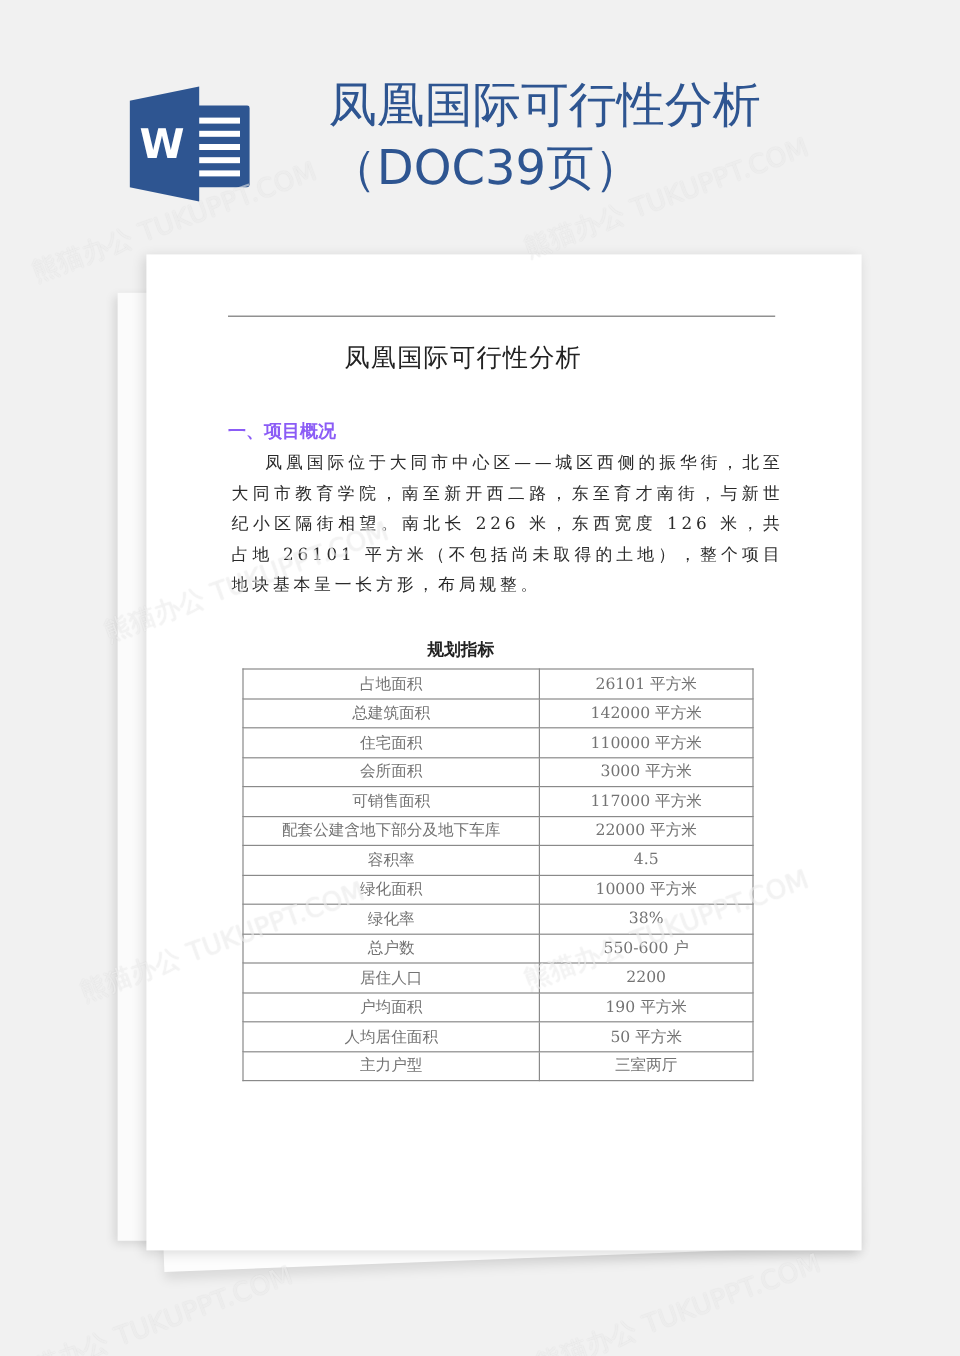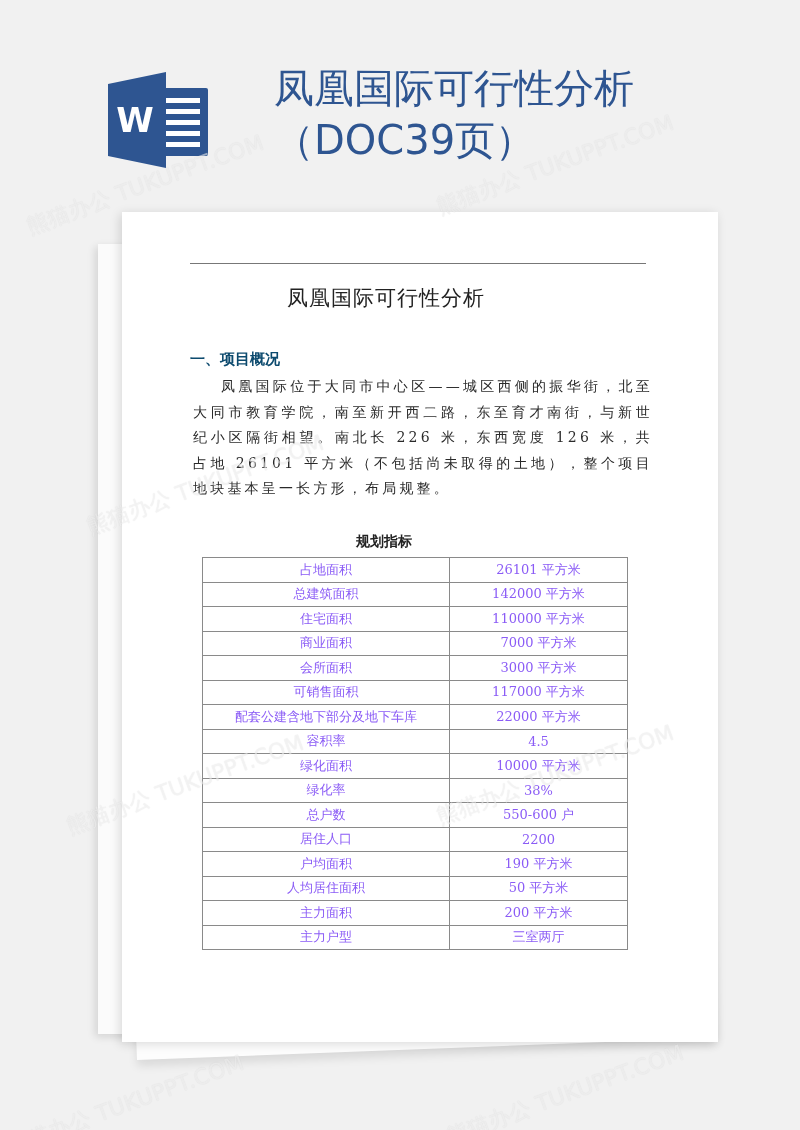--- a/index.html
+++ b/index.html
@@ -28,34 +28,34 @@
   .page {
     position: absolute; left: 122px; top: 212px; width: 596px; height: 830px;
     background: #ffffff; box-shadow: -2px 2px 10px rgba(0,0,0,0.14);
   }
   .rule { position: absolute; left: 68px; top: 51px; width: 456px; height: 1px; background: #777; }
   .doc-title {
     position: absolute; left: 0; top: 72px; width: 528px; text-align: center;
     font-size: 21px; color: #222; letter-spacing: 1px;
   }
   .section {
-    position: absolute; left: 68px; top: 138px; font-size: 15px; color: #0c4a6e; font-weight: bold;
+    position: absolute; left: 68px; top: 138px; font-size: 15px; color: #8b5cf6; font-weight: bold;
   }
   .para {
     position: absolute; left: 71px; top: 162px; width: 460px;
     font-size: 14px; line-height: 25.5px; color: #2a2a2a; text-align: justify;
     text-indent: 2em; letter-spacing: 3.2px;
   }
   .table-caption {
     position: absolute; left: 0; top: 321px; width: 524px; text-align: center;
     font-size: 14px; color: #222; font-weight: bold;
   }
   table.spec {
     position: absolute; left: 80px; top: 345px; width: 426px;
-    border-collapse: collapse; font-size: 13px; color: #8b5cf6;
+    border-collapse: collapse; font-size: 13px; color: #737373;
   }
   table.spec td {
     border: 1px solid #8a8a8a; height: 23.5px; padding: 0; text-align: center;
   }
   table.spec td.k { width: 246px; }
   .wm {
     position: absolute; font-family: "DejaVu Sans", sans-serif; font-size: 22px;
     color: rgba(255,255,255,0.55); transform: rotate(-20deg); white-space: nowrap;
     text-shadow: 0 0 1px rgba(0,0,0,0.12);
     pointer-events: none;
@@ -97,24 +97,20 @@
         </tr>
       <tr>
           <td class="k">总建筑面积</td>
           <td>142000 平方米</td>
         </tr>
       <tr>
           <td class="k">住宅面积</td>
           <td>110000 平方米</td>
         </tr>
       <tr>
-          <td class="k">商业面积</td>
-          <td>7000 平方米</td>
-        </tr>
-      <tr>
           <td class="k">会所面积</td>
           <td>3000 平方米</td>
         </tr>
       <tr>
           <td class="k">可销售面积</td>
           <td>117000 平方米</td>
         </tr>
       <tr>
           <td class="k">配套公建含地下部分及地下车库</td>
           <td>22000 平方米</td>
@@ -141,24 +137,20 @@
         </tr>
       <tr>
           <td class="k">户均面积</td>
           <td>190 平方米</td>
         </tr>
       <tr>
           <td class="k">人均居住面积</td>
           <td>50 平方米</td>
         </tr>
       <tr>
-          <td class="k">主力面积</td>
-          <td>200 平方米</td>
-        </tr>
-      <tr>
           <td class="k">主力户型</td>
           <td>三室两厅</td>
         </tr>
     </tbody>
   </table>
 </div>
 
 <div class="wm" style="left:20px; top:170px;">熊猫办公 TUKUPPT.COM</div>
 <div class="wm" style="left:430px; top:150px;">熊猫办公 TUKUPPT.COM</div>
 <div class="wm" style="left:80px; top:470px;">熊猫办公 TUKUPPT.COM</div>

